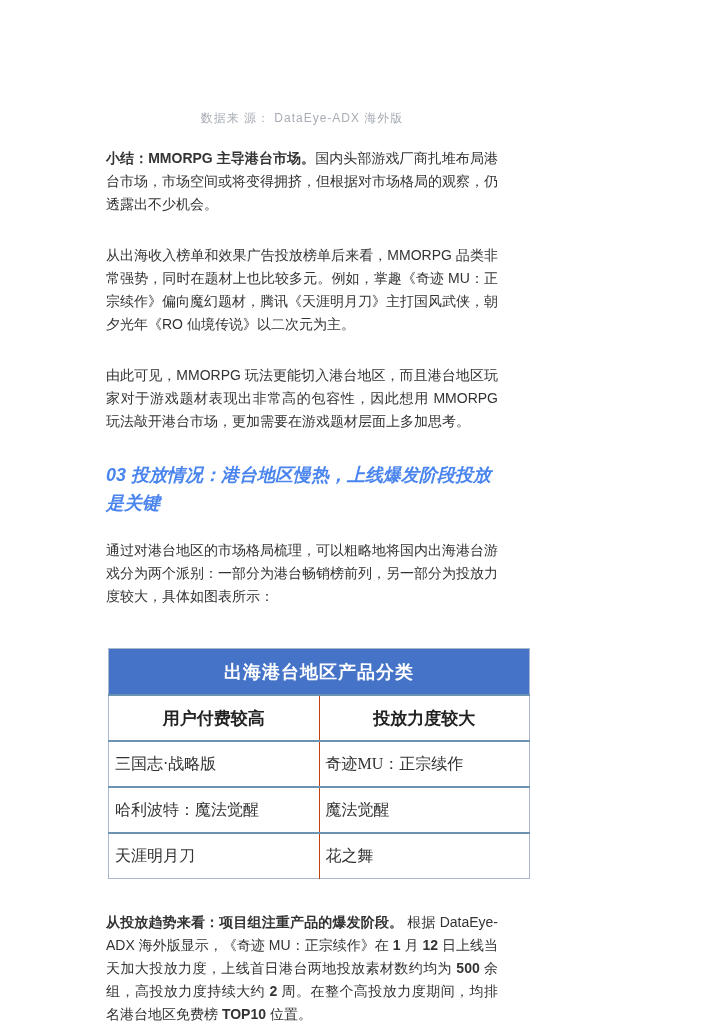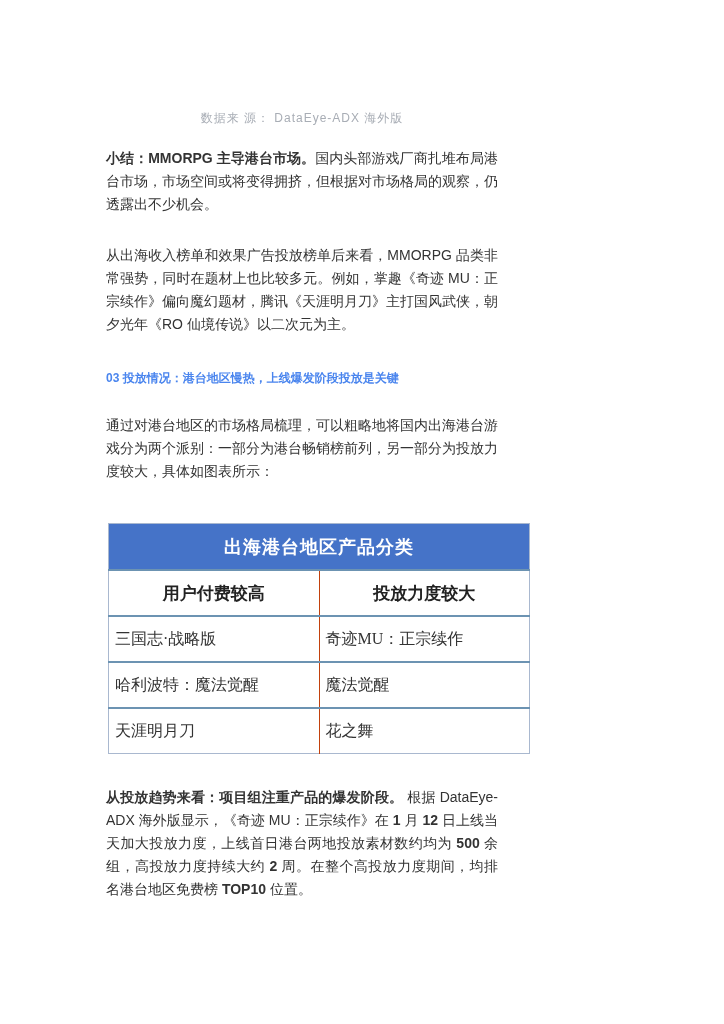--- a/index.html
+++ b/index.html
@@ -30,25 +30,26 @@
   }
   p.para {
     font-size: 14px;
     line-height: 23px;
     text-align: justify;
     margin: 0 0 28px 0;
     color: var(--body-text, #333333);
   }
   p.para .b { font-weight: bold; }
   h2.section {
-    font-size: 12px;
+    font-size: 18px;
     line-height: 28px;
     font-weight: bold;
     color: var(--heading-blue, #4a85ee);
     margin: 0 0 22px 0;
+    font-style: italic;
   }
   table.ptable {
     border-collapse: collapse;
     table-layout: fixed;
     width: 422px;
     margin: 40px 0 32px 2px;
     border: 1px solid #a9b8cf;
   }
   table.ptable th, table.ptable td {
     vertical-align: middle;
@@ -81,20 +82,21 @@
 <body>
 
 <div class="page">
 
   <div class="caption">数据来 源： DataEye-ADX 海外版</div>
 
   <p class="para"><span class="b">小结：MMORPG 主导港台市场。</span><span>国内头部游戏厂商扎堆布局港台市场，市场空间或将变得拥挤，但根据对市场格局的观察，仍透露出不少机会。</span></p>
 
   <p class="para"><span>从出海收入榜单和效果广告投放榜单后来看，MMORPG 品类非常强势，同时在题材上也比较多元。例如，掌趣《奇迹 MU：正宗续作》偏向魔幻题材，腾讯《天涯明月刀》主打国风武侠，朝夕光年《RO 仙境传说》以二次元为主。</span></p>
 
+  <p class="para"><span>由此可见，MMORPG 玩法更能切入港台地区，而且港台地区玩家对于游戏题材表现出非常高的包容性，因此想用 MMORPG 玩法敲开港台市场，更加需要在游戏题材层面上多加思考。</span></p>
 
   <h2 class="section">03 投放情况：港台地区慢热，上线爆发阶段投放是关键</h2>
 
   <p class="para"><span>通过对港台地区的市场格局梳理，可以粗略地将国内出海港台游戏分为两个派别：一部分为港台畅销榜前列，另一部分为投放力度较大，具体如图表所示：</span></p>
 
   <table class="ptable">
     <tbody>
       <tr>
         <th class="t-title" colspan="2">出海港台地区产品分类</th>
       </tr>

